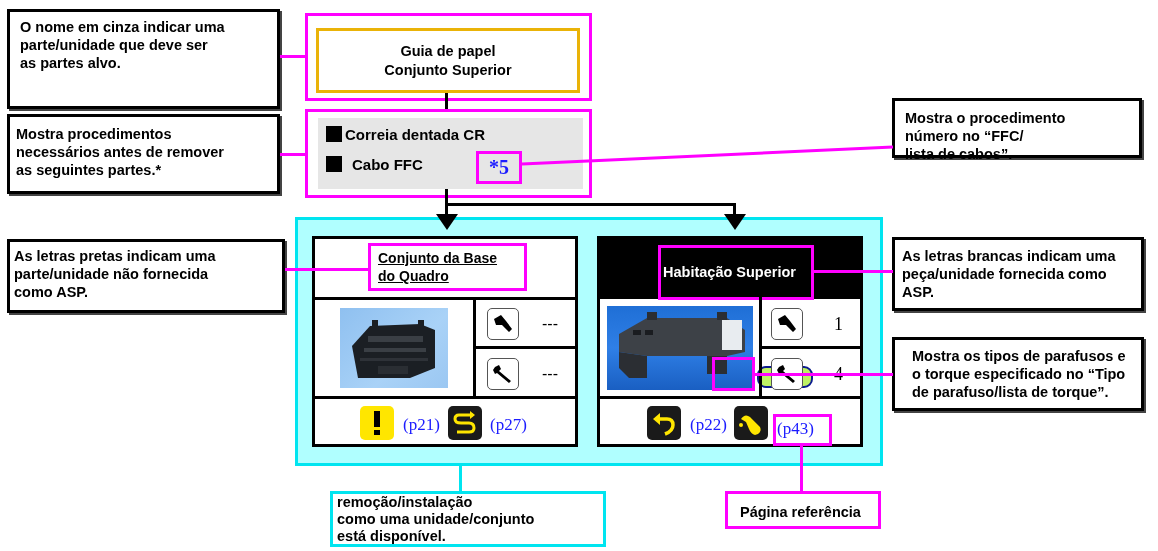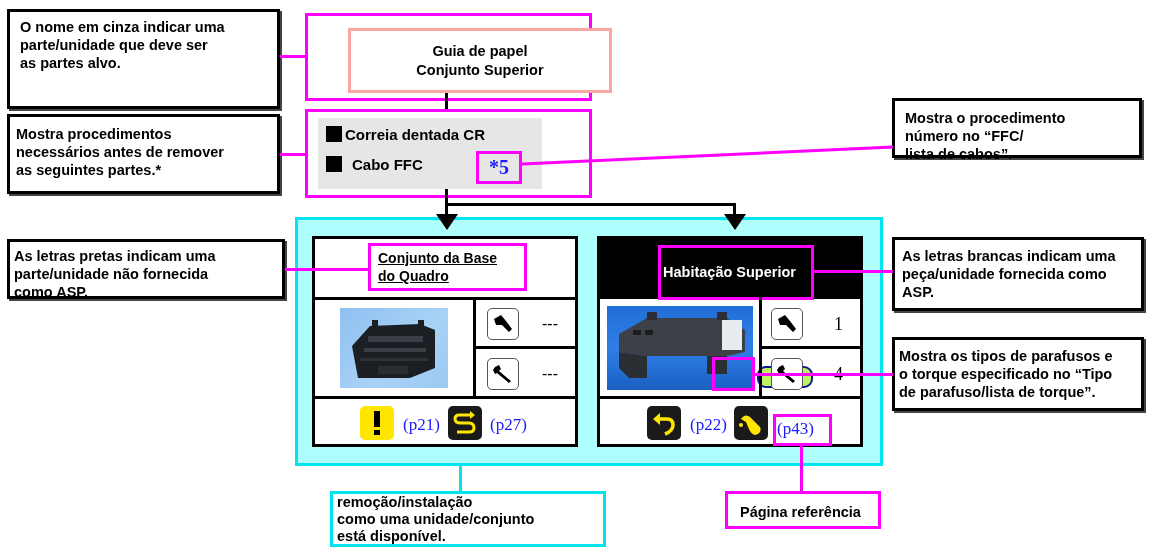--- a/index.html
+++ b/index.html
@@ -34,54 +34,54 @@
   <span class="ln">parte/unidade que deve ser</span>
   <span class="ln">as partes alvo.</span>
 </div>
 
 <div class="abs note" style="left:7px;top:114px;width:273px;height:80px;padding-top:8px;padding-left:6px;">
   <span class="ln">Mostra procedimentos</span>
   <span class="ln">necessários antes de remover</span>
   <span class="ln">as seguintes partes.*</span>
 </div>
 
-<div class="abs note" style="left:7px;top:239px;width:278px;height:60px;padding-top:5px;padding-left:4px;">
+<div class="abs note" style="left:7px;top:239px;width:278px;height:74px;padding-top:5px;padding-left:4px;">
   <span class="ln">As letras pretas indicam uma</span>
   <span class="ln">parte/unidade não fornecida</span>
   <span class="ln">como ASP.</span>
 </div>
 
 <div class="abs note" style="left:892px;top:98px;width:250px;height:60px;padding-top:8px;padding-left:10px;">
   <span class="ln">Mostra o procedimento</span>
   <span class="ln">número no “FFC/</span>
   <span class="ln">lista de cabos”.</span>
 </div>
 
 <div class="abs note" style="left:892px;top:237px;width:252px;height:74px;padding-top:7px;padding-left:7px;">
   <span class="ln">As letras brancas indicam uma</span>
   <span class="ln">peça/unidade fornecida como</span>
   <span class="ln">ASP.</span>
 </div>
 
-<div class="abs note" style="left:892px;top:337px;width:252px;height:74px;padding-top:7px;padding-left:4px;">
+<div class="abs note" style="left:892px;top:337px;width:252px;height:74px;padding-top:7px;padding-left:17px;">
   <span class="ln">Mostra os tipos de parafusos e</span>
   <span class="ln">o torque especificado no “Tipo</span>
   <span class="ln">de parafuso/lista de torque”.</span>
 </div>
 
 <div class="abs mag" style="left:305px;top:13px;width:287px;height:88px;"></div>
-<div class="abs center" style="left:316px;top:28px;width:264px;height:65px;border:3px solid #fca5a5;background:#fff;font-size:14.5px;line-height:19px;padding-top:11px;margin-left:32px;">
+<div class="abs center" style="left:316px;top:28px;width:264px;height:65px;border:3px solid #eab308;background:#fff;font-size:14.5px;line-height:19px;padding-top:11px;">
   <div>Guia de papel</div>
   <div>Conjunto Superior</div>
 </div>
 
 <div class="abs vline blk" style="left:445px;top:93px;height:18px;"></div>
 
 <div class="abs mag" style="left:305px;top:109px;width:287px;height:89px;"></div>
-<div class="abs" style="left:318px;top:118px;width:224px;height:71px;background:#e6e6e6;font-size:15px;">
+<div class="abs" style="left:318px;top:118px;width:265px;height:71px;background:#e6e6e6;font-size:15px;">
   <div class="abs" style="left:8px;top:8px;white-space:nowrap;">
     <span class="sq" style="margin-right:3px;"></span><span>Correia dentada CR</span>
   </div>
   <div class="abs" style="left:8px;top:38px;white-space:nowrap;">
     <span class="sq" style="margin-right:10px;"></span><span>Cabo FFC</span>
   </div>
 </div>
 <div class="abs mag center" style="left:476px;top:151px;width:46px;height:33px;">
   <span class="serif-blue" style="font-weight:bold;font-size:20px;line-height:27px;color:#1c1cff;">*5</span>
 </div>

